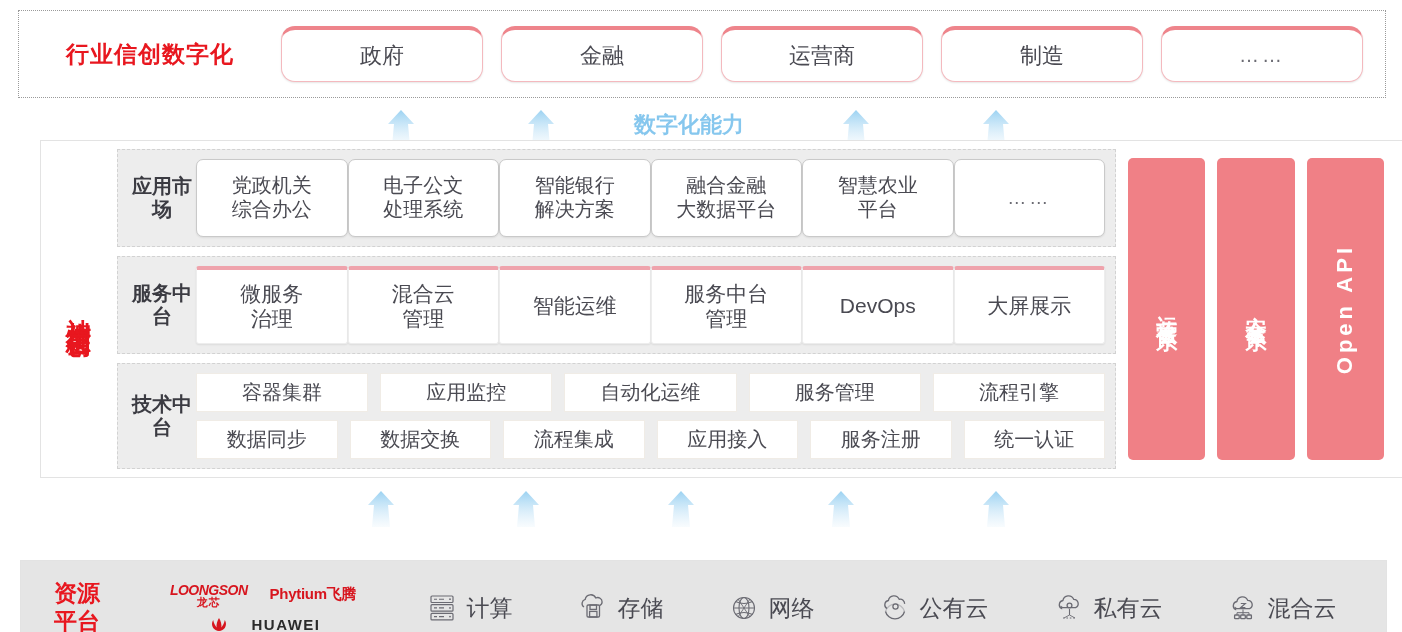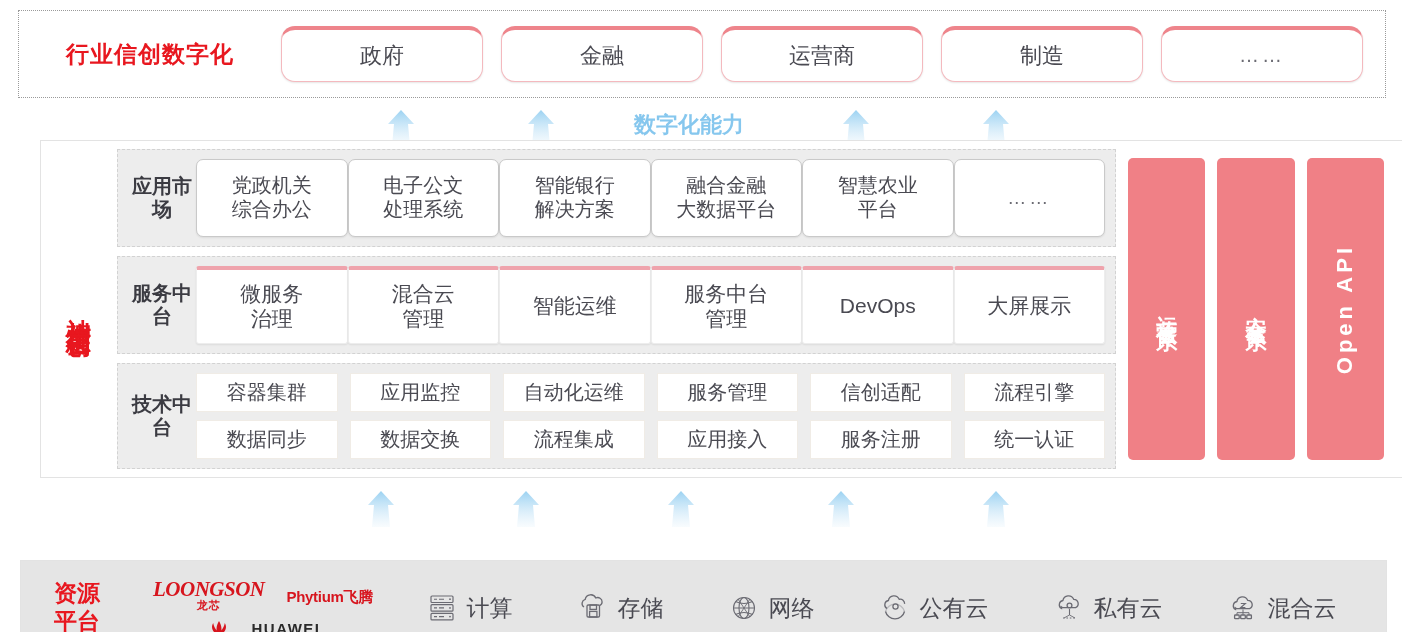--- a/index.html
+++ b/index.html
@@ -156,22 +156,22 @@
     font-size: 23px; font-weight: bold; color: #E8171F; line-height: 1.2;
   }
   .vendor-logos {
     width: 260px; flex: none;
     display: flex; flex-direction: column; align-items: center;
     justify-content: center; gap: 8px;
   }
   .vendor-row1 { display: flex; align-items: flex-end; gap: 22px; }
   .logo-loongson { text-align:center; line-height:1; }
   .logo-loongson .en {
-    font-size: 21px; font-weight: bold; font-style: italic;
-    color: #D7151E; letter-spacing: -0.5px; font-family: Liberation Serif, serif;
+    font-size: 14px; font-weight: bold; font-style: italic;
+    color: #D7151E; letter-spacing: -0.5px;
   }
   .logo-loongson .cn { font-size: 11px; color: #D7151E; font-weight: bold; letter-spacing:1px; }
   .logo-phytium {
     font-size: 15px; font-weight: bold; 
     color: #D7151E; letter-spacing: -0.3px; padding-bottom: 4px;
   }
   .vendor-row2 { display: flex; align-items: center; gap: 20px; }
   .huawei-mark { width: 26px; height: 18px; }
   .huawei-txt { font-size: 15px; font-weight: bold; color: #2a2a2a; letter-spacing: 1.5px; }
 
@@ -314,21 +314,20 @@
         </div>
 
         <div class="layer layer-tech">
           <div class="layer-label">技术中台</div>
           <div class="tech-rows">
             <div class="tech-row">
               <div class="card-base tech-card">容器集群</div>
               <div class="card-base tech-card">应用监控</div>
               <div class="card-base tech-card">自动化运维</div>
               <div class="card-base tech-card">服务管理</div>
-              <div class="card-base tech-card">信创适配</div>
               <div class="card-base tech-card">流程引擎</div>
             </div>
             <div class="tech-row">
               <div class="card-base tech-card">数据同步</div>
               <div class="card-base tech-card">数据交换</div>
               <div class="card-base tech-card">流程集成</div>
               <div class="card-base tech-card">应用接入</div>
               <div class="card-base tech-card">服务注册</div>
               <div class="card-base tech-card">统一认证</div>
             </div>

